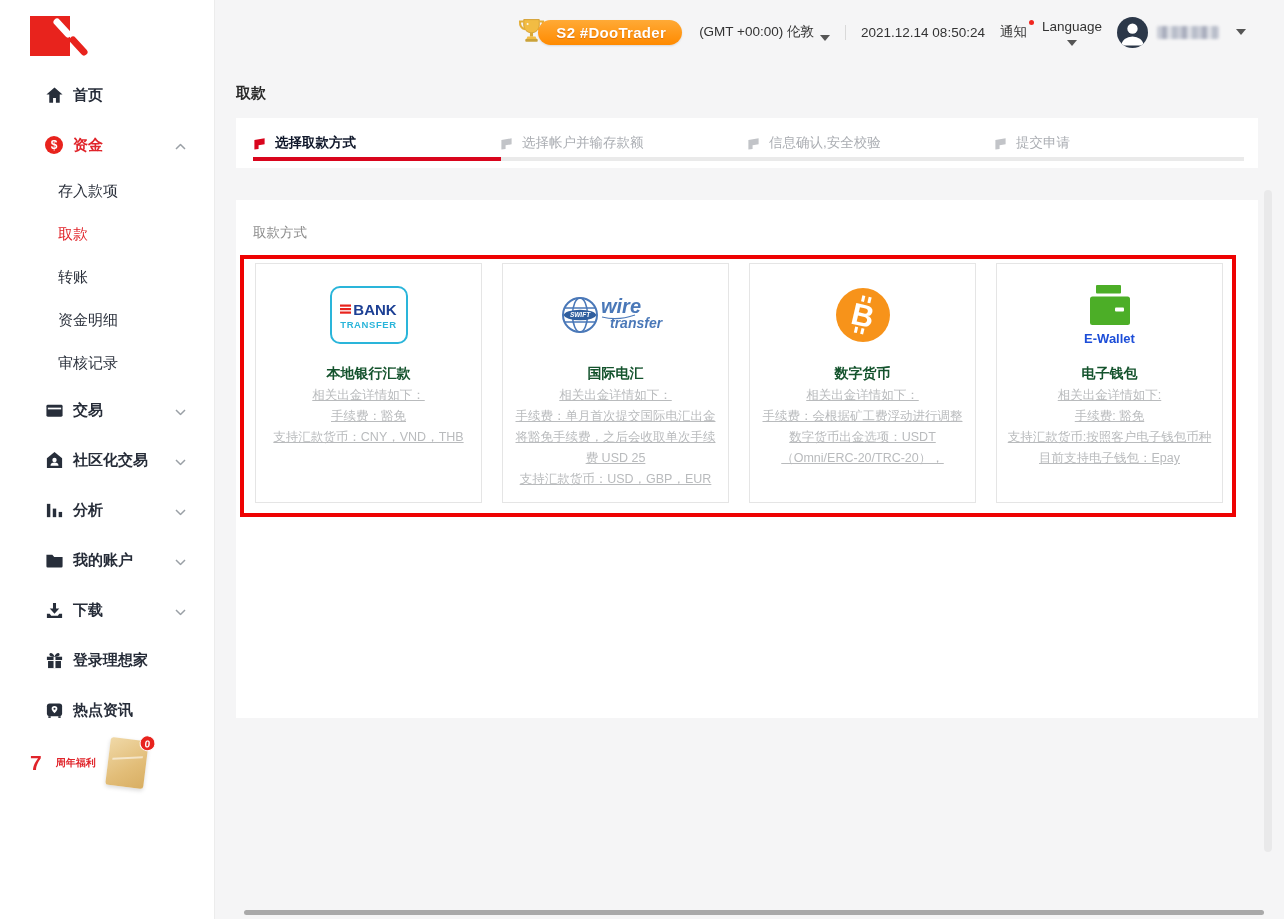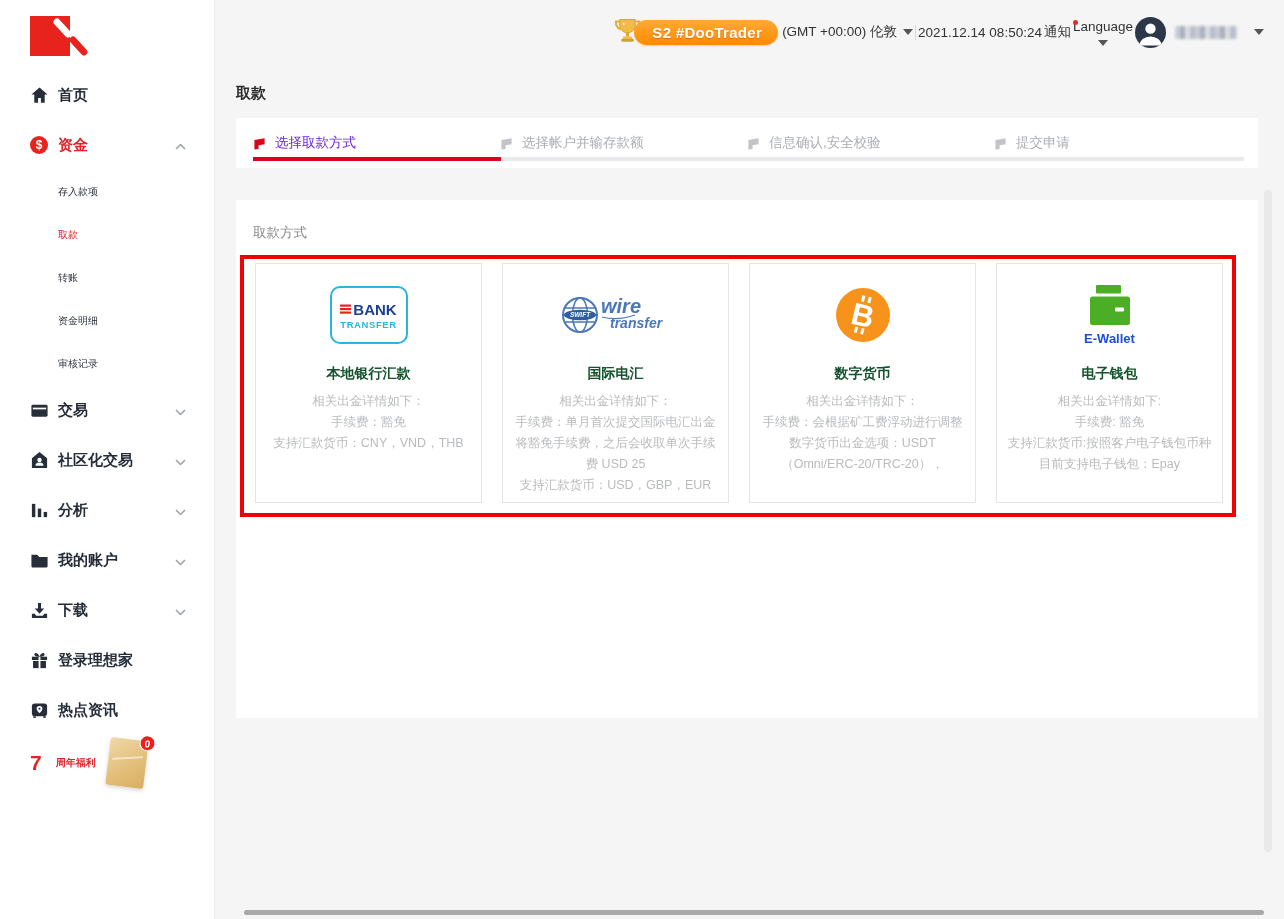--- a/index.html
+++ b/index.html
@@ -8,29 +8,29 @@
     font-family:"Liberation Sans","DejaVu Sans",sans-serif;
     background:#f5f5f6; color:#333; position:relative; overflow:hidden;
   }
   
   .sidebar {
     position:absolute; left:0; top:0; bottom:0; width:215px;
     background:#fff; border-right:1px solid #ececec; z-index:5;
   }
   .logo-row { height:70px; padding:15px 0 0 30px; }
   .nav-item {
-    height:50px; display:flex; align-items:center; padding-left:29px;
+    height:50px; display:flex; align-items:center; padding-left:44px;
     position:relative; cursor:pointer; font-size:15px; font-weight:bold; color:#262c38;
   }
   .nav-item .nico { width:20px; height:20px; margin-right:9px; display:flex; align-items:center; justify-content:center; }
   .nav-item .chev { position:absolute; right:28px; top:50%; transform:translateY(-50%); }
   .nav-item.red { color:#e0242a; }
   .sub-item {
     height:43px; display:flex; align-items:center; padding-left:58px;
-    font-size:10px; font-weight:500; color:#2b313c; cursor:pointer;
+    font-size:15px; font-weight:500; color:#2b313c; cursor:pointer;
   }
   .sub-item.red { color:#e0242a; }
   .anni { height:56px; display:flex; align-items:center; padding-left:30px; cursor:pointer; }
   .anni .seven { color:#e0242a; font-size:21px; font-weight:bold; margin-right:14px; }
   .anni .alabel { color:#e0242a; font-size:10px; font-weight:bold; }
   .envelope {
     width:38px; height:48px; margin-left:12px; position:relative;
     background:linear-gradient(145deg,#f0d9a8,#e2bd78 60%,#d8ae62);
     border-radius:3px; transform:rotate(7deg); box-shadow:0 2px 4px rgba(0,0,0,.15);
   }
@@ -38,65 +38,65 @@
     border-top:2px solid rgba(255,255,255,.55); transform:skewY(-10deg); }
   .env-badge {
     position:absolute; top:-6px; right:-7px; width:16px; height:16px; border-radius:50%;
     background:#e8231d; color:#fff; font-size:10px; font-weight:bold;
     display:flex; align-items:center; justify-content:center; border:1.5px solid #fff;
   }
   
   .main { margin-left:215px; height:100%; }
   .topbar {
     height:64px; display:flex; align-items:center; justify-content:flex-end;
-    padding-right:20px; gap:2px; font-size:13.5px; color:#333;
+    padding-right:38px; gap:15px; font-size:13.5px; color:#333;
   }
   .season { display:flex; align-items:center; margin-right:2px; }
   .season .pill {
     background:linear-gradient(180deg,#ffaa36,#ff8a00);
     color:#fff; font-weight:bold; font-size:15px; letter-spacing:.3px;
     padding:4px 16px 4px 18px; border-radius:15px; margin-left:-9px;
     text-shadow:0 1px 1px rgba(190,85,0,.55); box-shadow:0 1px 2px rgba(0,0,0,.12);
   }
-  .tz { display:flex; align-items:center; gap:6px; cursor:pointer; }
+  .tz { display:flex; align-items:flex-end; gap:6px; cursor:pointer; }
   .vdiv { width:1px; height:15px; background:#d9d9d9; }
   .notif { position:relative; cursor:pointer; }
   .notif .dot { position:absolute; top:-3px; right:-7px; width:5px; height:5px; border-radius:50%; background:#f0261f; }
   .lang { display:flex; align-items:center; gap:6px; cursor:pointer;flex-direction:column; }
   .user { display:flex; align-items:center; gap:9px; cursor:pointer; }
   .avatar { width:31px; height:31px; border-radius:50%; background:#2c3849; overflow:hidden; display:flex; align-items:center; justify-content:center; }
   .redacted-name {
     width:62px; height:13px; border-radius:2px; filter:blur(1.6px);
     background:repeating-linear-gradient(90deg,#c9ccd6 0 5px,#a9aebd 5px 10px,#dcdee4 10px 15px,#b8bdc9 15px 20px);
   }
   .last-caret { margin-left:8px; }
   
   .content { padding:0 26px 0 21px; }
   .page-title { padding-top:20px; font-size:15px; font-weight:bold; color:#2a2a2a; }
   .steps-card { background:#fff; margin-top:15px; height:50px; display:flex; padding:0 17px; position:relative; }
   .step { flex:1; display:flex; align-items:center; gap:9px; font-size:13.5px; color:#aaadb2; }
   .step .flag { color:#c2c4c8; display:flex; }
-  .step.active { color:#6d28d9; font-weight:normal; }
+  .step.active { color:#0f172a; font-weight:bold; }
   .step.active .flag { color:#d9051d; }
   .steps-track { position:absolute; left:17px; right:14px; bottom:7px; height:4px; display:flex; }
   .seg { flex:1; background:#eaeaea; }
   .seg.active { background:#d9051d; }
   .panel { background:#fff; margin-top:32px; height:518px; padding:24px 0 0 17px; position:relative; }
   .panel-label { color:#8c8c8c; font-size:13.5px; }
   .annotation {
     margin:13px 0 0 -13px; width:996px; border:4px solid #ee0202;
     padding:4px 9px 10px 11px; display:flex; gap:20px; background:transparent;
   }
   .mcard {
     width:227px; height:240px; background:#fff; border:1px solid #e5e5e5;
     text-align:center; padding:14px 9px 0; cursor:pointer;
   }
   .mlogo { height:74px; display:flex; flex-direction:column; align-items:center; justify-content:center; }
   .mtitle { margin-top:13px; font-size:14px; font-weight:bold; color:#14532d; }
-  .mdesc { margin-top:8px; font-size:12.5px; color:#b9bbbd; line-height:21px; }
+  .mdesc { margin-top:2px; font-size:12.5px; color:#b9bbbd; line-height:21px;text-decoration:underline; }
   
   .bank-box {
     width:78px; height:58px; border:2px solid #2ab5da; border-radius:10px;
     display:flex; flex-direction:column; align-items:center; justify-content:center; background:#fff;
   }
   .bank-line1 { display:flex; align-items:center; gap:2px; }
   .bank-word { color:#1c3f94; font-weight:bold; font-size:15px; }
   .transfer-word { color:#2ab5da; font-weight:bold; font-size:9.5px; letter-spacing:.6px; margin-top:1px; }
   
   .ew-text { color:#1d4ed8; font-weight:bold; font-size:13px; margin-top:6px; }

